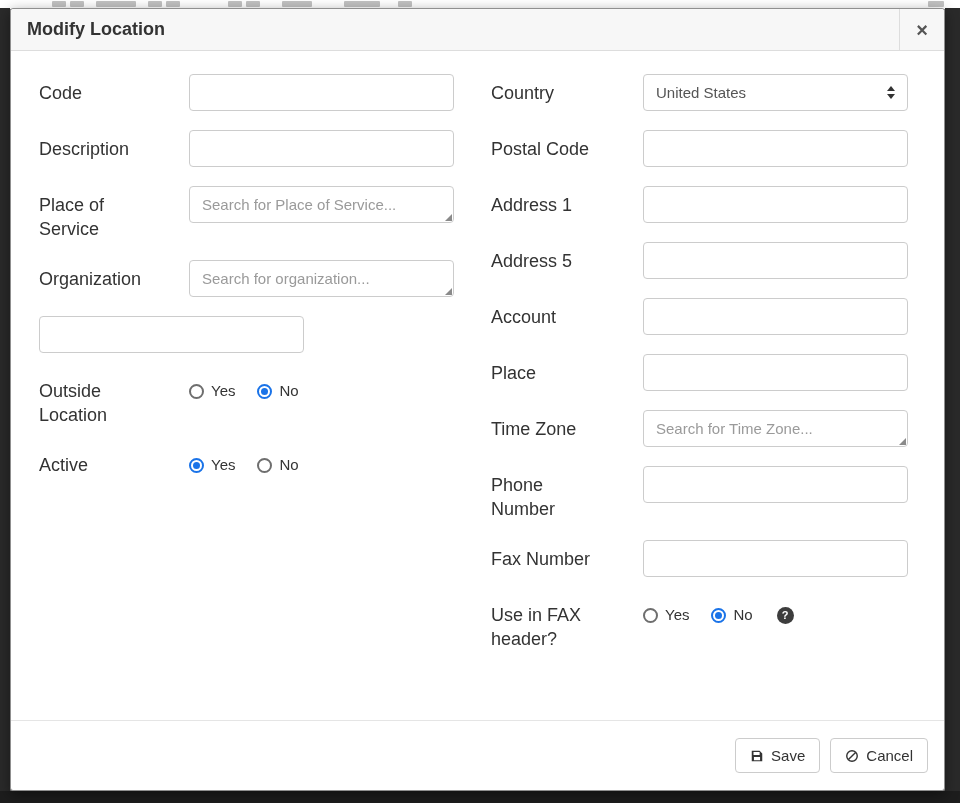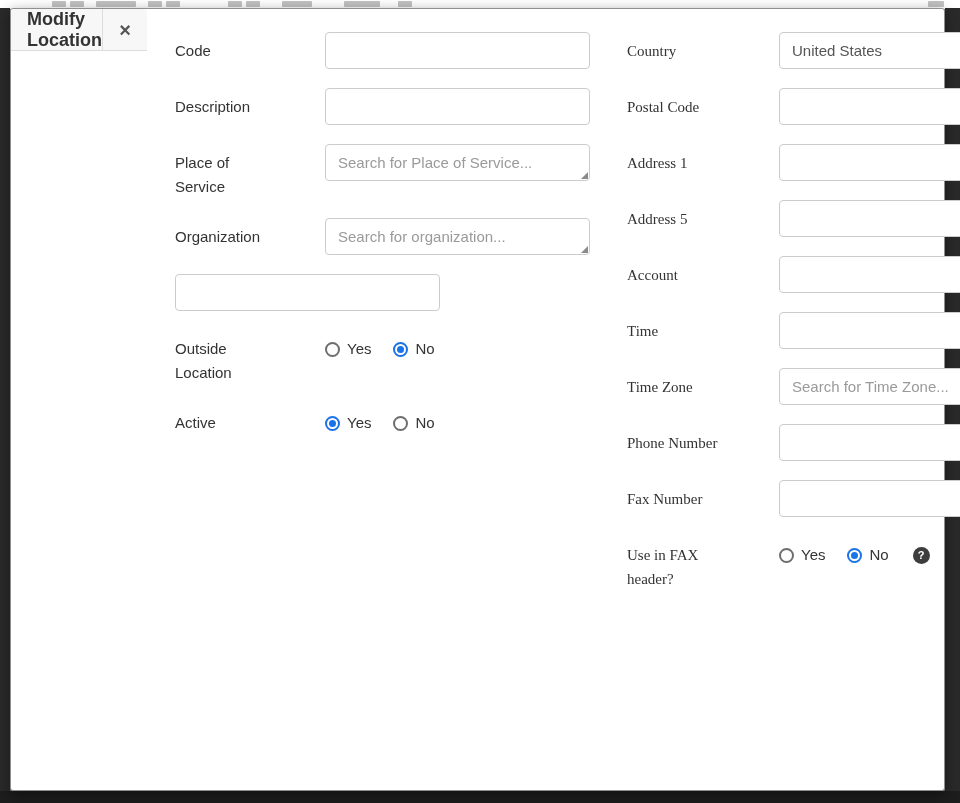--- a/index.html
+++ b/index.html
@@ -16,21 +16,21 @@
   .bg-top .chip { position: absolute; top: 1px; height: 6px; width: 14px; background: #c2c2c2; border-radius: 1px; }
   .bg-left  { position: absolute; top: 8px; left: 0; width: 10px; bottom: 0; background: #2a2a2a; }
   .bg-right { position: absolute; top: 8px; right: 0; width: 15px; bottom: 0; background: #2a2a2a; }
   .bg-bottom{ position: absolute; left: 0; right: 0; bottom: 0; height: 12px; background: #1d1d1d; }
 
   
   .modal {
     position: absolute; left: 10px; top: 8px; width: 935px; height: 783px;
     background: #fff; border: 1px solid #8f8f8f; border-radius: 3px;
     box-shadow: 0 4px 14px rgba(0,0,0,.45);
-    display: flex; flex-direction: row;
+    display: flex; flex-direction: column;
   }
   .modal-header {
     height: 42px; flex: 0 0 42px; background: #f7f7f7;
     border-bottom: 1px solid #ddd; border-radius: 3px 3px 0 0;
     display: flex; align-items: stretch;
   }
   .modal-title {
     flex: 1; display: flex; align-items: center; padding-left: 16px;
     font-size: 18px; font-weight: bold; color: #333;
   }
@@ -40,23 +40,23 @@
   }
   .close-box span { font-size: 20px; font-weight: bold; color: #555; line-height: 1; }
 
   .modal-body {
     flex: 1; padding: 23px 37px 0 28px;
     display: grid; grid-template-columns: 415px 1fr; column-gap: 37px;
     align-content: start;
   }
 
   .row { display: flex; align-items: flex-start; margin-bottom: 19px; }
-  .lbl { font-size: 15px; color: #333; line-height: 24px; padding-top: 7px; }
+  .lbl { font-size: 18px; color: #333; line-height: 24px; padding-top: 7px; }
   .col-left  .lbl { width: 105px; margin-right: 45px; }
-  .col-right .lbl { width: 112px; margin-right: 40px; font-family: Liberation Serif, serif; }
+  .col-right .lbl { width: 112px; margin-right: 40px; }
   .ctrl { flex: 0 0 265px; position: relative; }
 
   .text-input, .search-input, .select {
     width: 100%; height: 37px; border: 1px solid #ccc; border-radius: 4px;
     font-family: "Liberation Sans", sans-serif; font-size: 15px; color: #333;
     padding: 0 12px; background: #fff;
   }
   ::placeholder { color: #9a9a9a; opacity: 1; }
 
   .search-wrap { position: relative; }
@@ -245,21 +245,21 @@
       </div>
 
       <div class="row">
         <div class="lbl">Account</div>
         <div class="ctrl">
           <input class="text-input" value="" style="">
         </div>
       </div>
 
       <div class="row">
-        <div class="lbl">Time</div>
+        <div class="lbl">Place</div>
         <div class="ctrl">
           <input class="text-input" value="" style="">
         </div>
       </div>
 
 
       <div class="row">
         <div class="lbl">Time Zone</div>
         <div class="ctrl search-wrap">
           <input class="search-input" placeholder="Search for Time Zone..." style="">

